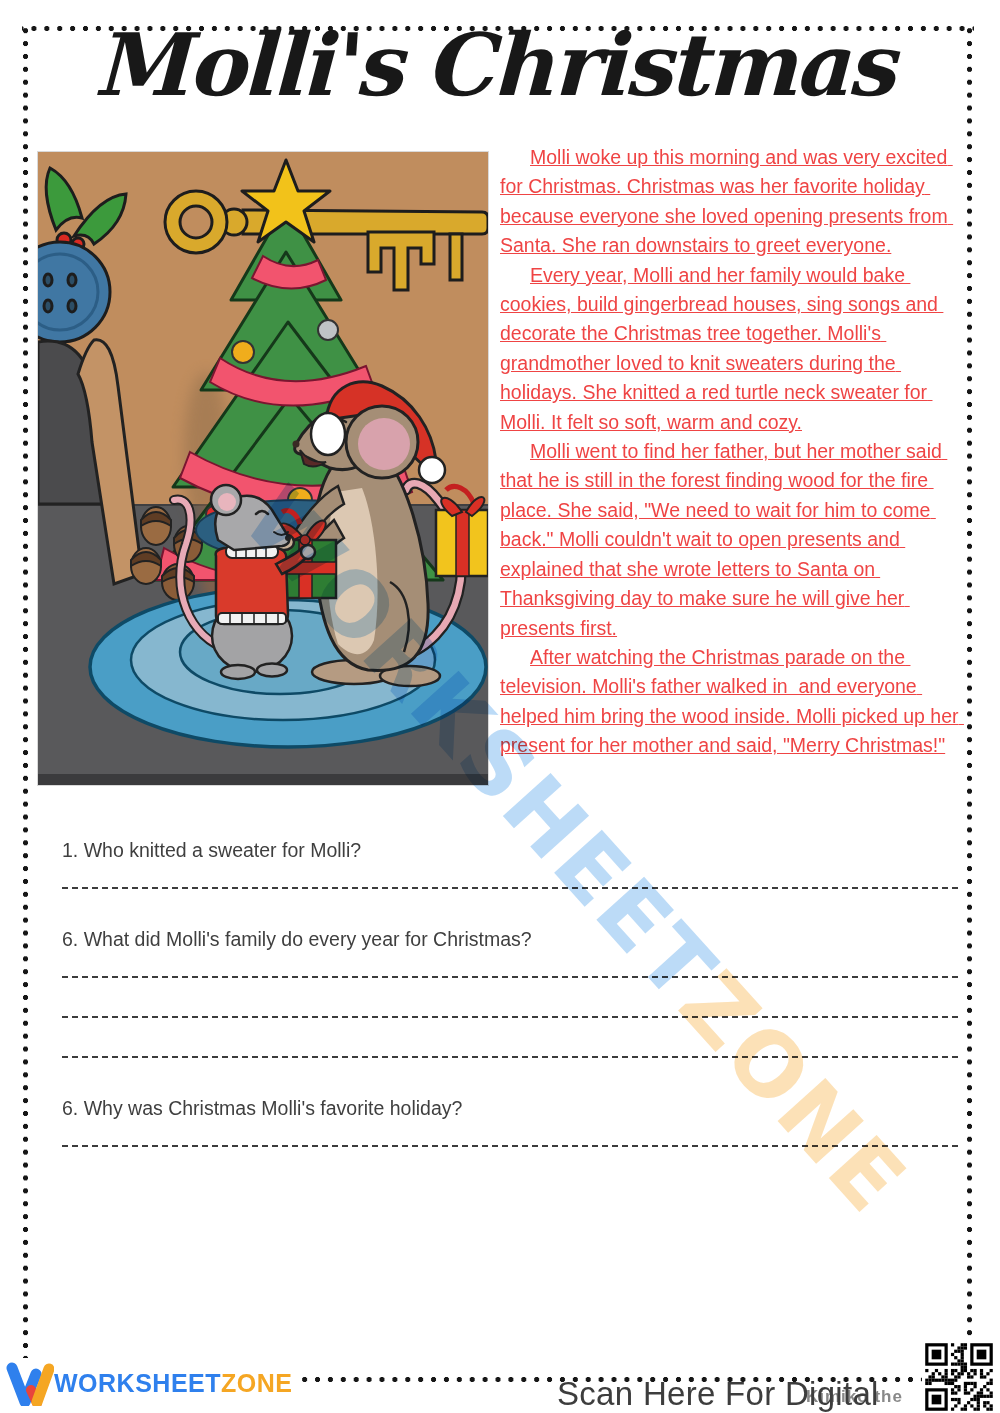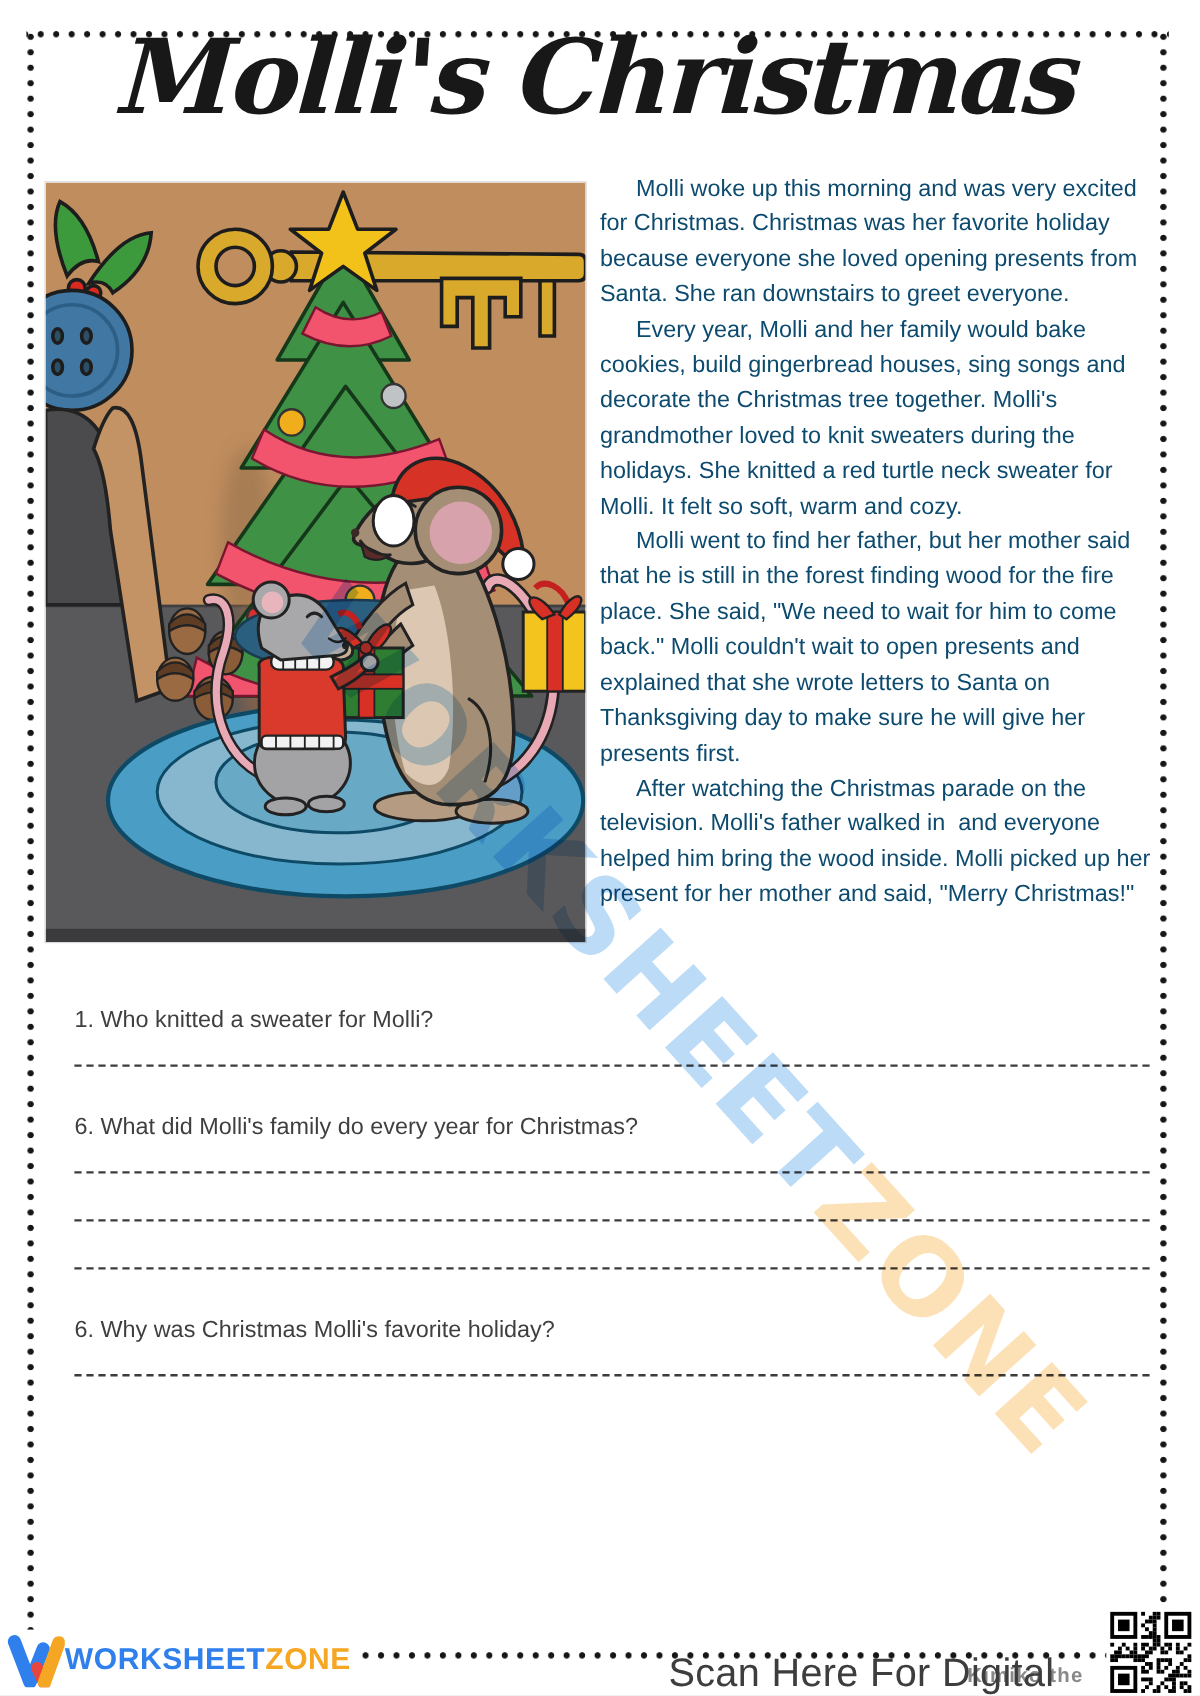--- a/index.html
+++ b/index.html
@@ -27,21 +27,21 @@
   }
 
   .illustration{
     position:absolute; left:38px; top:152px; width:450px; height:633px; z-index:1;
     outline:1px solid #d9d9d9;
   }
   .illustration svg{display:block;}
 
   .story{
     position:absolute; left:500px; top:143px; width:465px; z-index:1;
-    color:#0c4a6e; font-size:19.5px; line-height:29.4px;
+    color:#ef4444; font-size:19.5px; line-height:29.4px;text-decoration:underline;
   }
   .story p{margin:0; text-indent:30px; white-space:pre-wrap;}
 
   .questions{
     position:absolute; left:62px; top:838px; width:896px; z-index:1;
     color:#3f3f3f; font-size:19.5px; line-height:24px;
   }
   .q-item{margin:0;}
   .q-text{margin:0 0 25px 0; white-space:pre-wrap;}
   .answer-line{

